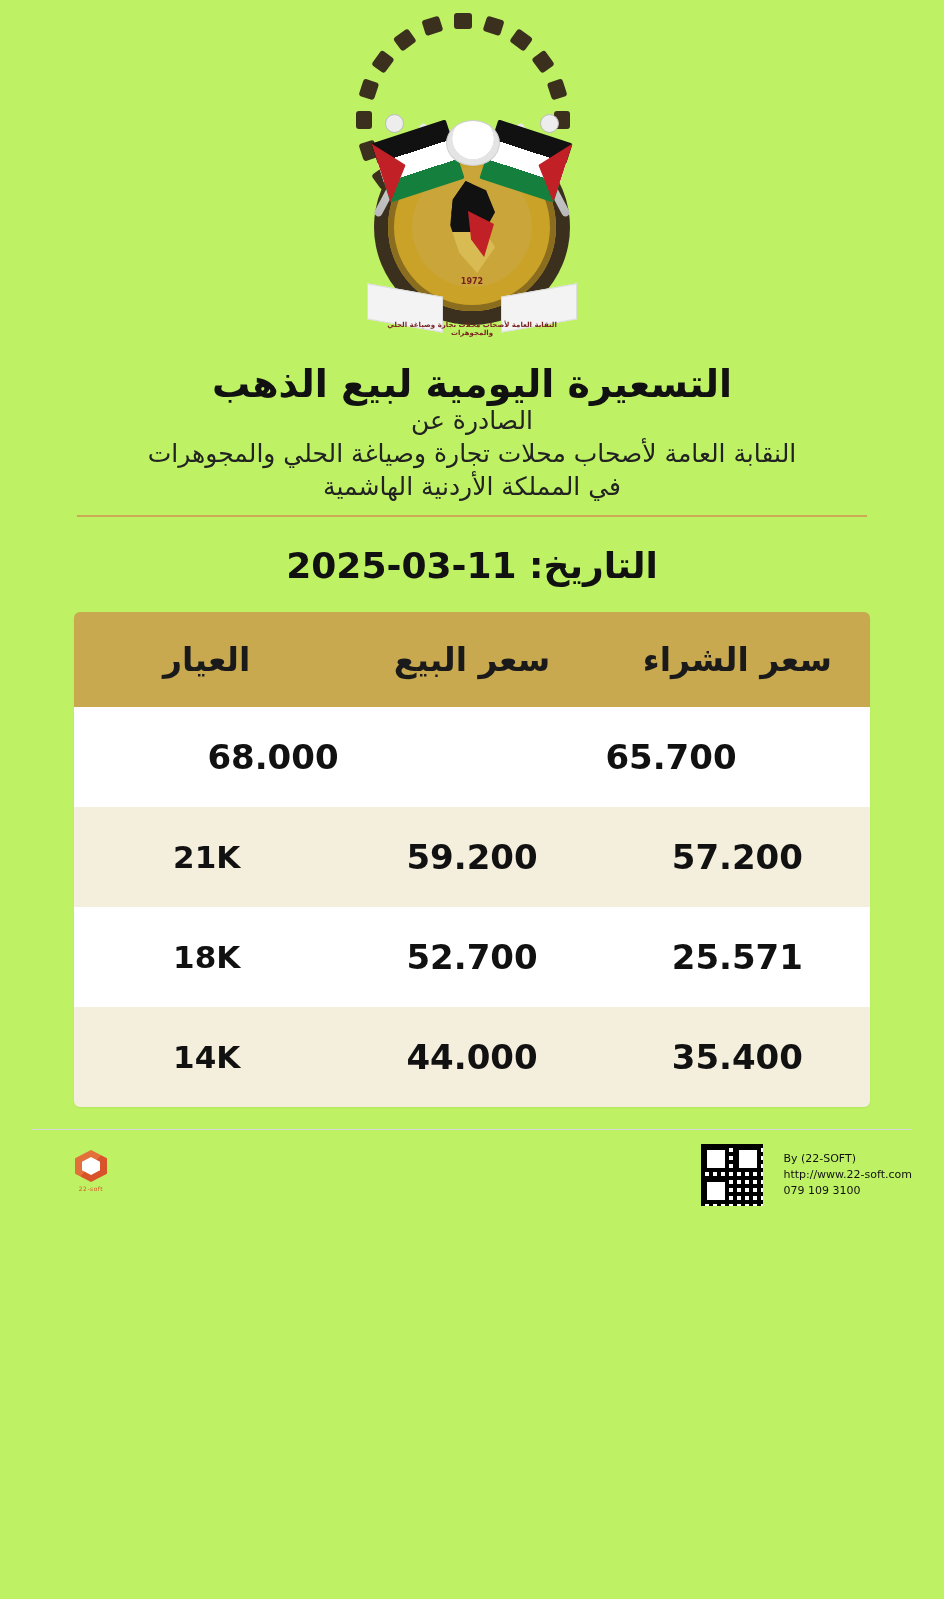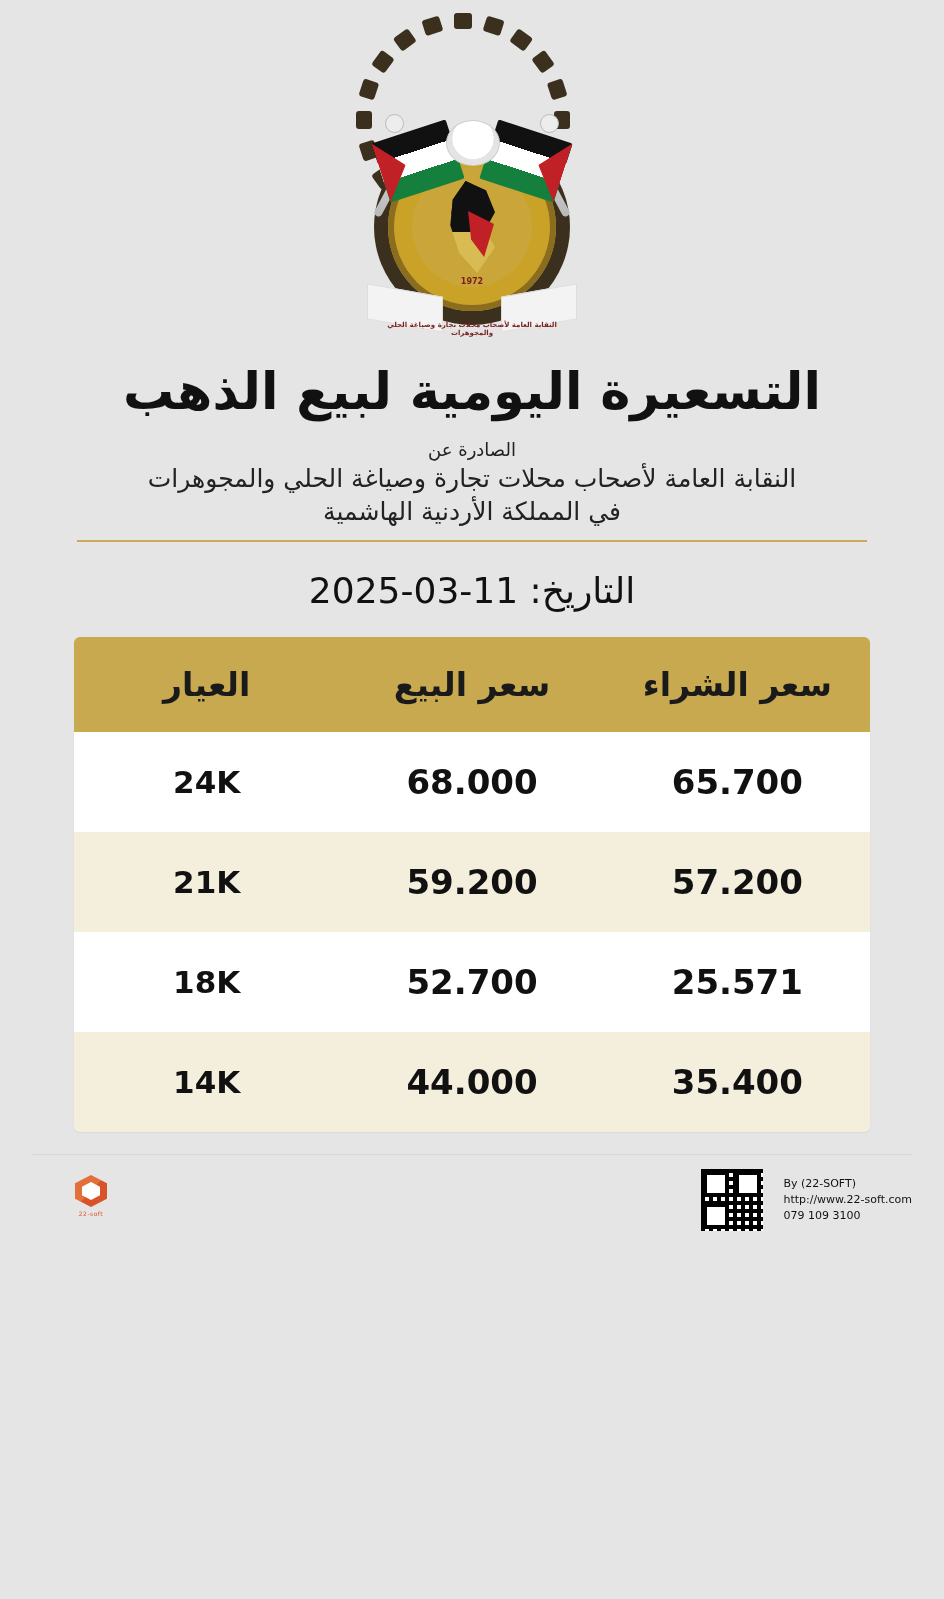--- a/index.html
+++ b/index.html
@@ -15,21 +15,21 @@
     position: relative;
     overflow: hidden;
   }
   .page {
     width: 944px;
     height: 1599px;
     box-sizing: border-box;
     display: flex;
     flex-direction: column;
     align-items: center;
-    background: #e5e5e5;
+    background: #bef264;
   }
 
   
   .emblem-wrap {
     margin-top: 112px;
     width: 230px;
     height: 230px;
     position: relative;
   }
   .emblem-gear {
@@ -199,29 +199,28 @@
     bottom: 56px;
     transform: translateX(-50%);
     font-size: 8px;
     color: #7a1f1f;
     font-weight: bold;
   }
 
   
   .title-main {
     margin-top: 20px;
-    font-size: 51px;
+    font-size: 38px;
     font-weight: bold;
     color: #111;
     text-align: center;
     letter-spacing: 0;
   }
   .sub-1 {
-    margin-top: 18px;
-    font-size: 18px;
+    font-size: 25px;
     color: #222;
     text-align: center;
   }
   .sub-2 {
     margin-top: 4px;
     font-size: 25px;
     color: #222;
     text-align: center;
   }
   .sub-3 {
@@ -232,21 +231,21 @@
   }
   .rule {
     margin-top: 14px;
     width: 790px;
     height: 2px;
     background: #cdab55;
   }
   .date-line {
     margin-top: 28px;
     font-size: 36px;
-    font-weight: normal;
+    font-weight: bold;
     color: #111;
     text-align: center;
     direction: rtl;
   }
 
   
   .table {
     margin-top: 26px;
     width: 796px;
     border-radius: 6px;
@@ -443,21 +442,20 @@
   <div class="table">
     <div class="thead">
       <div class="th">سعر الشراء</div>
       <div class="th">سعر البيع</div>
       <div class="th">العيار</div>
     </div>
 
     <div class="trow odd">
       <div class="td">65.700</div>
       <div class="td">68.000</div>
-      <div class="td karat">24K</div>
     </div>
 
     <div class="trow even">
       <div class="td">57.200</div>
       <div class="td">59.200</div>
       <div class="td karat">21K</div>
     </div>
 
     <div class="trow odd">
       <div class="td">25.571</div>

